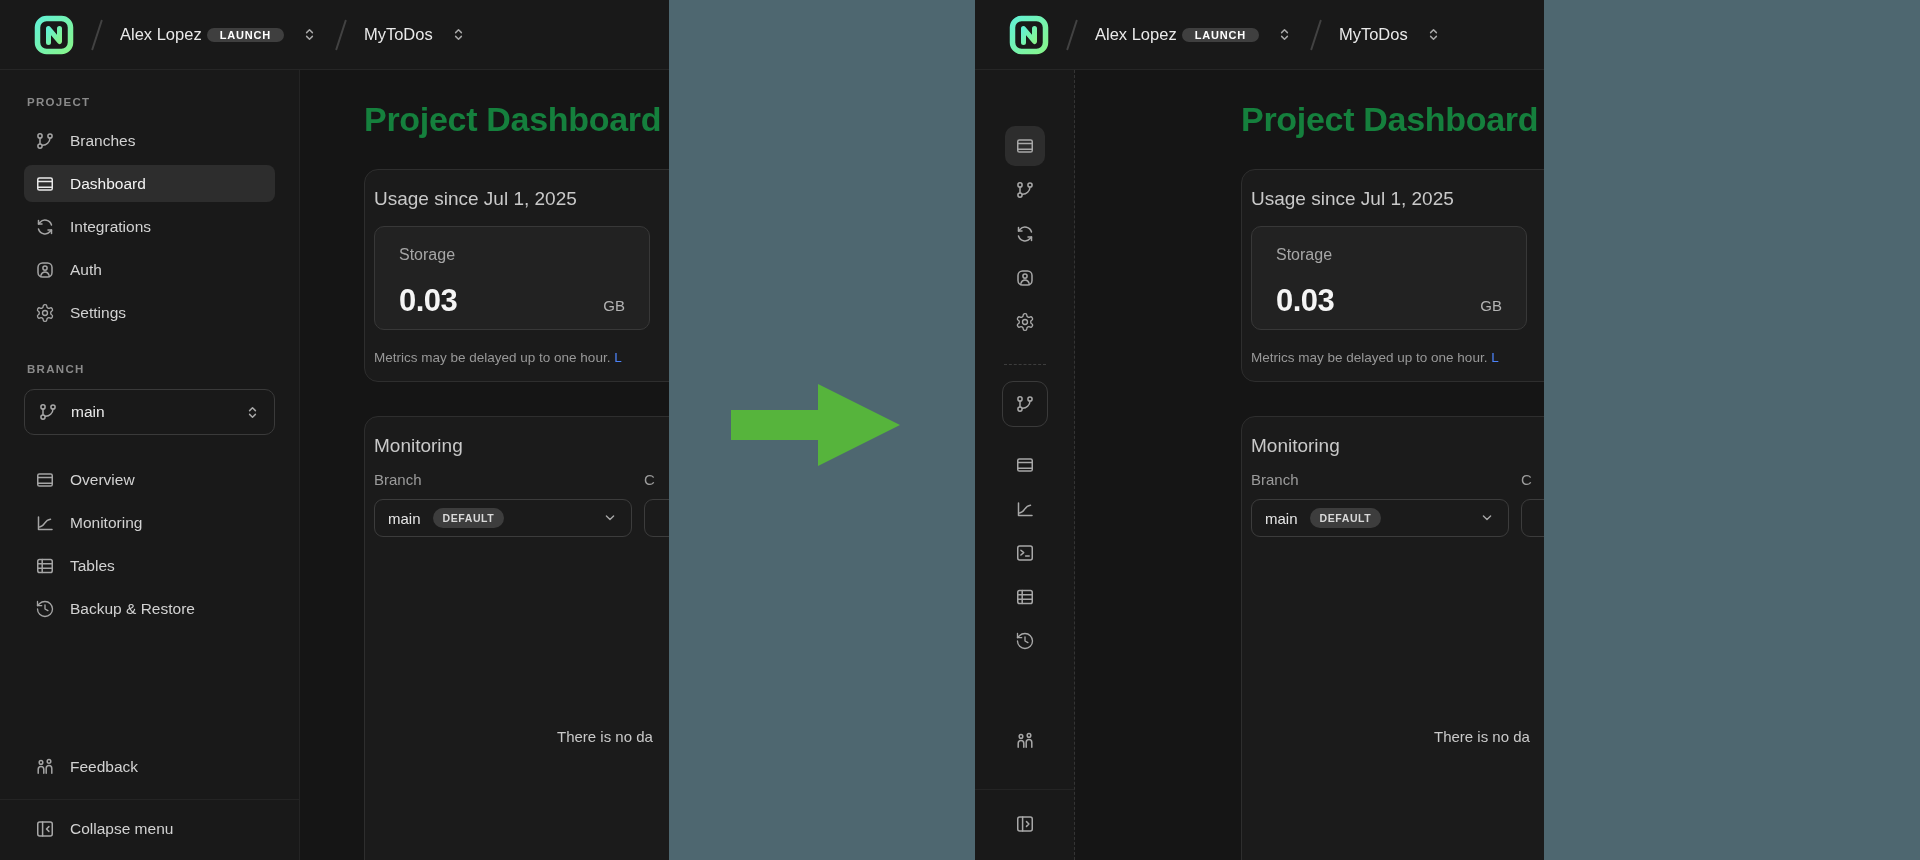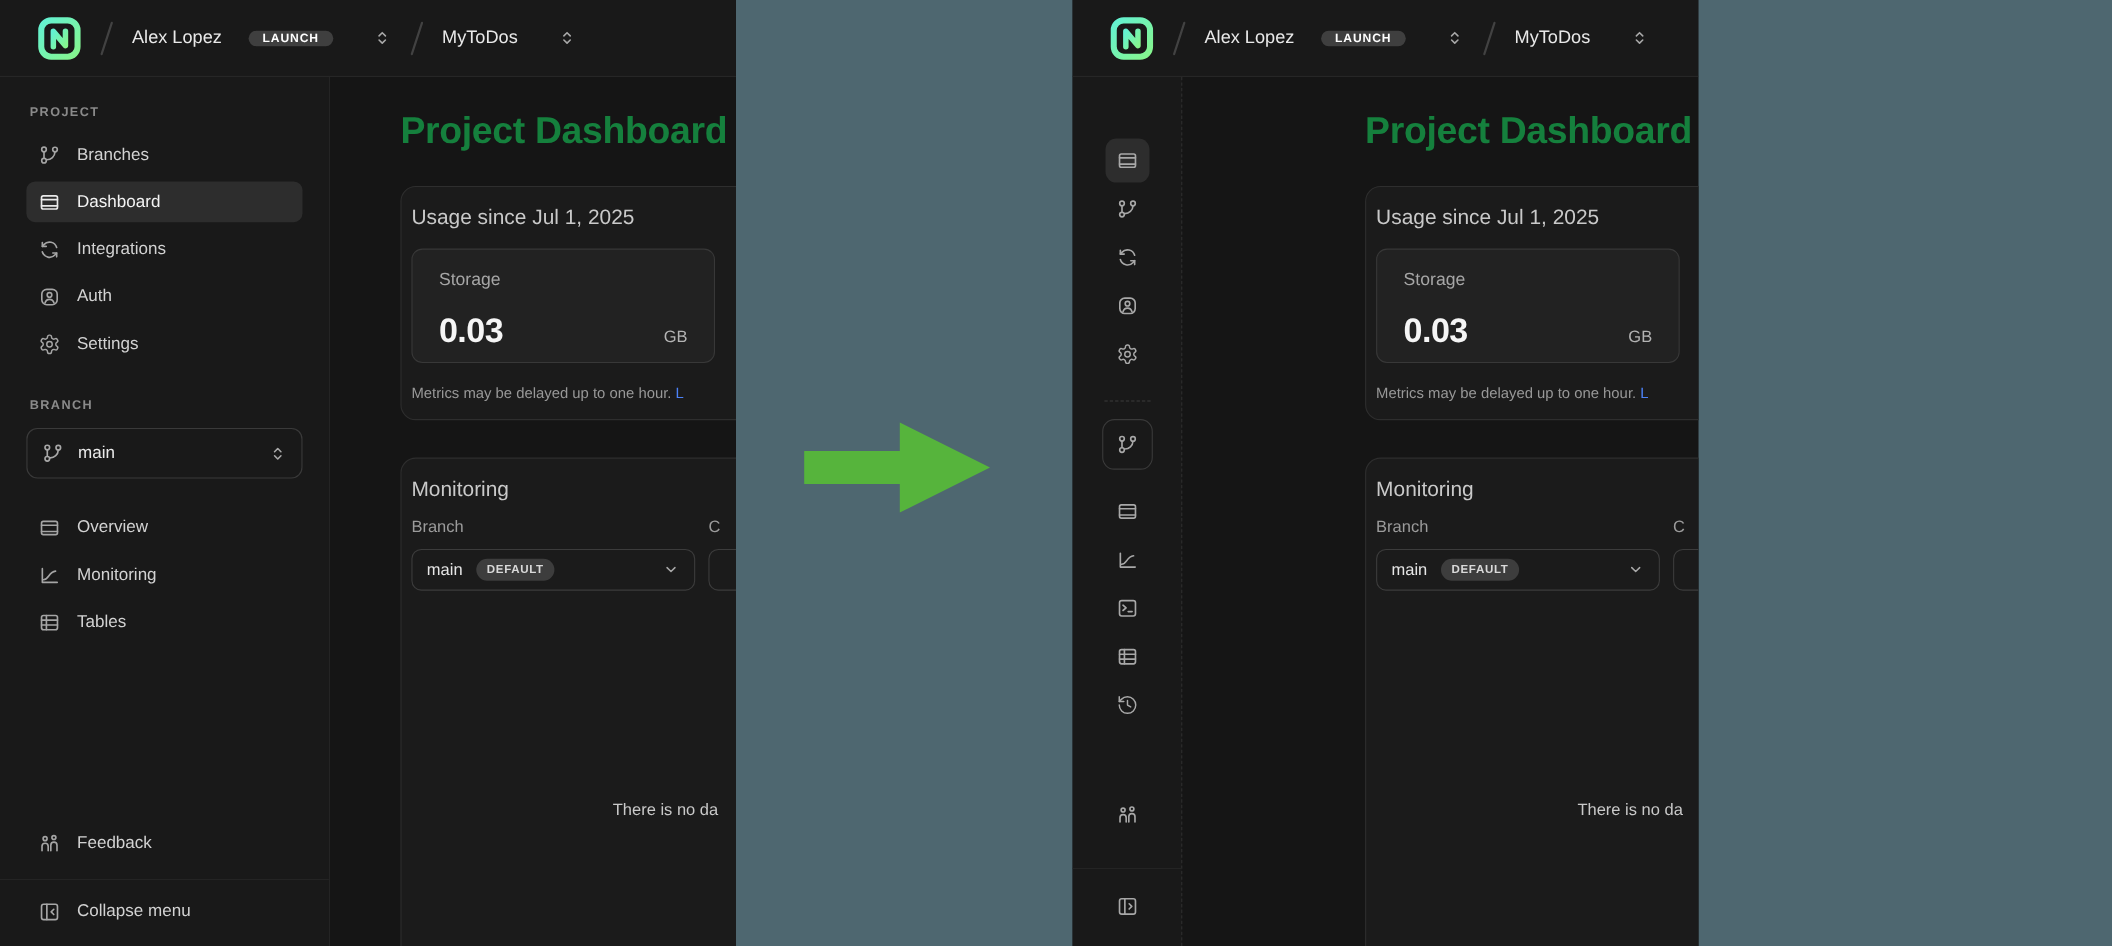--- a/index.html
+++ b/index.html
@@ -9,21 +9,21 @@
   .panel{position:absolute;top:0;height:860px;background:#151515;overflow:hidden;}
   #panel-left{left:0;width:669px;}
   #panel-right{left:975px;width:569px;}
 
   
   .app-header{height:70px;display:flex;align-items:center;padding-left:34px;
               background:#191919;border-bottom:1px solid #262626;box-sizing:border-box;}
   .logo{display:flex;width:40px;height:40px;cursor:pointer;}
   .slash{width:2px;height:32px;background:#424242;transform:rotate(18deg);
          margin:0 22px;border-radius:2px;}
-  .crumb{display:flex;align-items:center;gap:24px;font-size:16.5px;color:#e9e9e9;cursor:pointer;}
+  .crumb{display:flex;align-items:center;gap:5px;font-size:16.5px;color:#e9e9e9;cursor:pointer;}
   .crumb .chev{margin-left:12px;}
   .pill{border-radius:20px;font-weight:700;display:inline-block;}
   .pill.launch{background:#3f3f3f;color:#ffffff;font-size:11px;letter-spacing:.8px;padding:1px 13px;}
   .pill.default{background:#3d3d3d;color:#d9d9d9;font-size:10.5px;letter-spacing:.6px;padding:4px 10px;}
   .icon{display:inline-flex;align-items:center;justify-content:center;color:#a8a8a8;}
   .icon svg{display:block;}
 
   
   .app-body{display:flex;height:790px;}
 
@@ -223,20 +223,30 @@
             </div>
             <div class="nav-item">
               <span class="icon">
                 <svg viewBox="0 0 20 20" width="20" height="20" fill="none" stroke="currentColor" stroke-width="1.5" stroke-linecap="round" stroke-linejoin="round">
                   <rect x="2.75" y="3.5" width="14.5" height="13" rx="1.8"></rect>
                   <path d="M2.75 7.8h14.5M2.75 12.2h14.5M7.2 3.5v13"></path>
                 </svg>
               </span>
               <span>Tables</span>
             </div>
+            <div class="nav-item">
+              <span class="icon">
+                <svg viewBox="0 0 24 24" width="20" height="20" fill="none" stroke="currentColor" stroke-width="1.6" stroke-linecap="round" stroke-linejoin="round">
+                  <path d="M3 12a9 9 0 1 0 9-9 9.75 9.75 0 0 0-6.74 2.74L3 8"></path>
+                  <path d="M3 3v5h5"></path>
+                  <path d="M12 7v5l3.5 2"></path>
+                </svg>
+              </span>
+              <span>Backup &amp; Restore</span>
+            </div>
           </nav>
         <div class="sidebar-bottom">
           <div class="nav-item">
             <span class="icon">
                 <svg viewBox="0 0 20 20" width="20" height="20" fill="none" stroke="currentColor" stroke-width="1.5" stroke-linecap="round" stroke-linejoin="round">
                   <circle cx="6" cy="5.4" r="1.8"></circle>
                   <path d="M3.2 16.3v-3.9a2.8 2.8 0 0 1 5.6 0v3.9"></path>
                   <circle cx="14" cy="4.4" r="1.8"></circle>
                   <path d="M11.2 16.3v-4.9a2.8 2.8 0 0 1 5.6 0v4.9"></path>
                 </svg>

